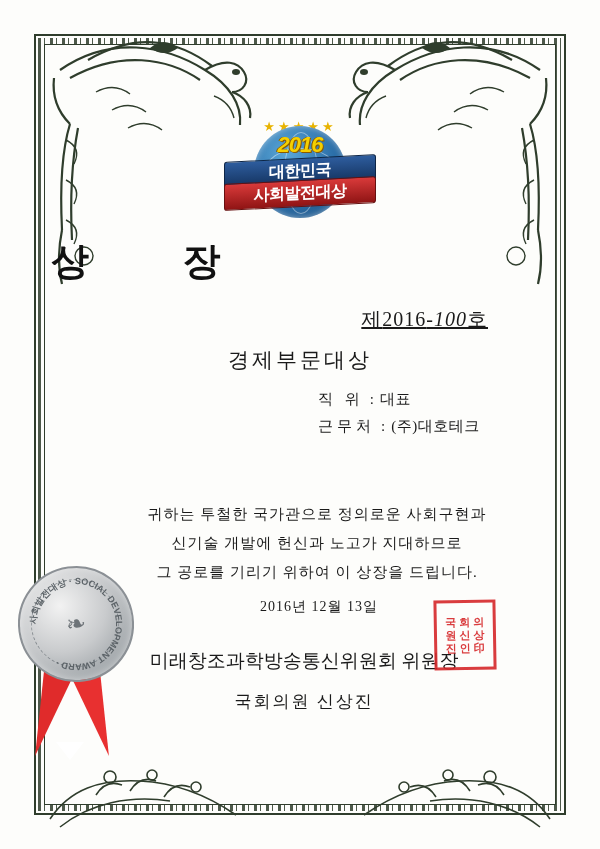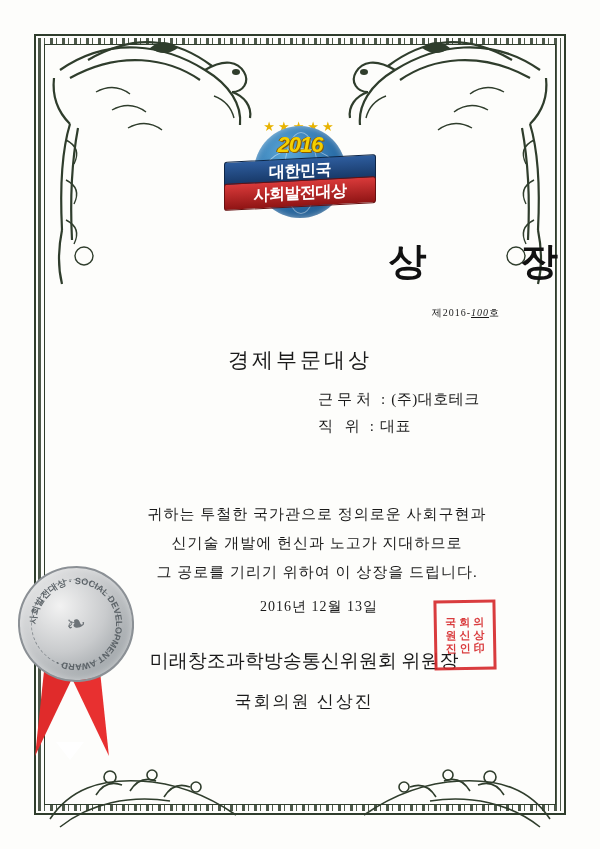--- a/index.html
+++ b/index.html
@@ -151,37 +151,38 @@
   }
   .emblem-band2 {
     top: 62px;
     background: linear-gradient(#d93a3a, #8f1414);
     border: 1px solid #661010;
   }
 
   
   .title {
     position: absolute;
-    left: 16px;
+    left: 9px;
     right: 0;
     top: 236px;
-    text-align: right;
+    text-align: left;
     font-size: 38px;
     font-weight: bold;
     letter-spacing: 42px;
     text-indent: 42px;
     font-family: "Liberation Serif", serif;
     color: #111;
   }
   .serial {
     position: absolute;
-    right: 100px;
+    right: 112px;
     top: 306px;
-    font-size: 10px;
+    font-size: 20px;
     letter-spacing: 1px;
+    text-decoration: underline;
   }
   .serial .handwritten {
     text-decoration: underline;
     font-style: italic;
   }
   .award-name {
     position: absolute;
     left: 0;
     right: 0;
     top: 346px;
@@ -428,24 +429,24 @@
   <div class="title">상       장</div>
 
   <div class="serial">
     <span>제</span><span>2016</span>-<span class="handwritten">100</span><span>호</span>
   </div>
 
   <div class="award-name">경제부문대상</div>
 
   <div class="fields">
     <div class="field-row">
-      <span class="field-label">근무처</span><span class="field-sep">:</span><span class="field-value">(주)대호테크</span>
+      <span class="field-label">직 위</span><span class="field-sep">:</span><span class="field-value">대표</span>
     </div>
     <div class="field-row">
-      <span class="field-label">직 위</span><span class="field-sep">:</span><span class="field-value">대표</span>
+      <span class="field-label">근무처</span><span class="field-sep">:</span><span class="field-value">(주)대호테크</span>
     </div>
   </div>
 
   <div class="body-text">
     <div>귀하는 투철한 국가관으로 정의로운 사회구현과</div>
     <div>신기술 개발에 헌신과 노고가 지대하므로</div>
     <div>그 공로를 기리기 위하여 이 상장을 드립니다.</div>
   </div>
 
   <div class="date">2016년 12월 13일</div>

